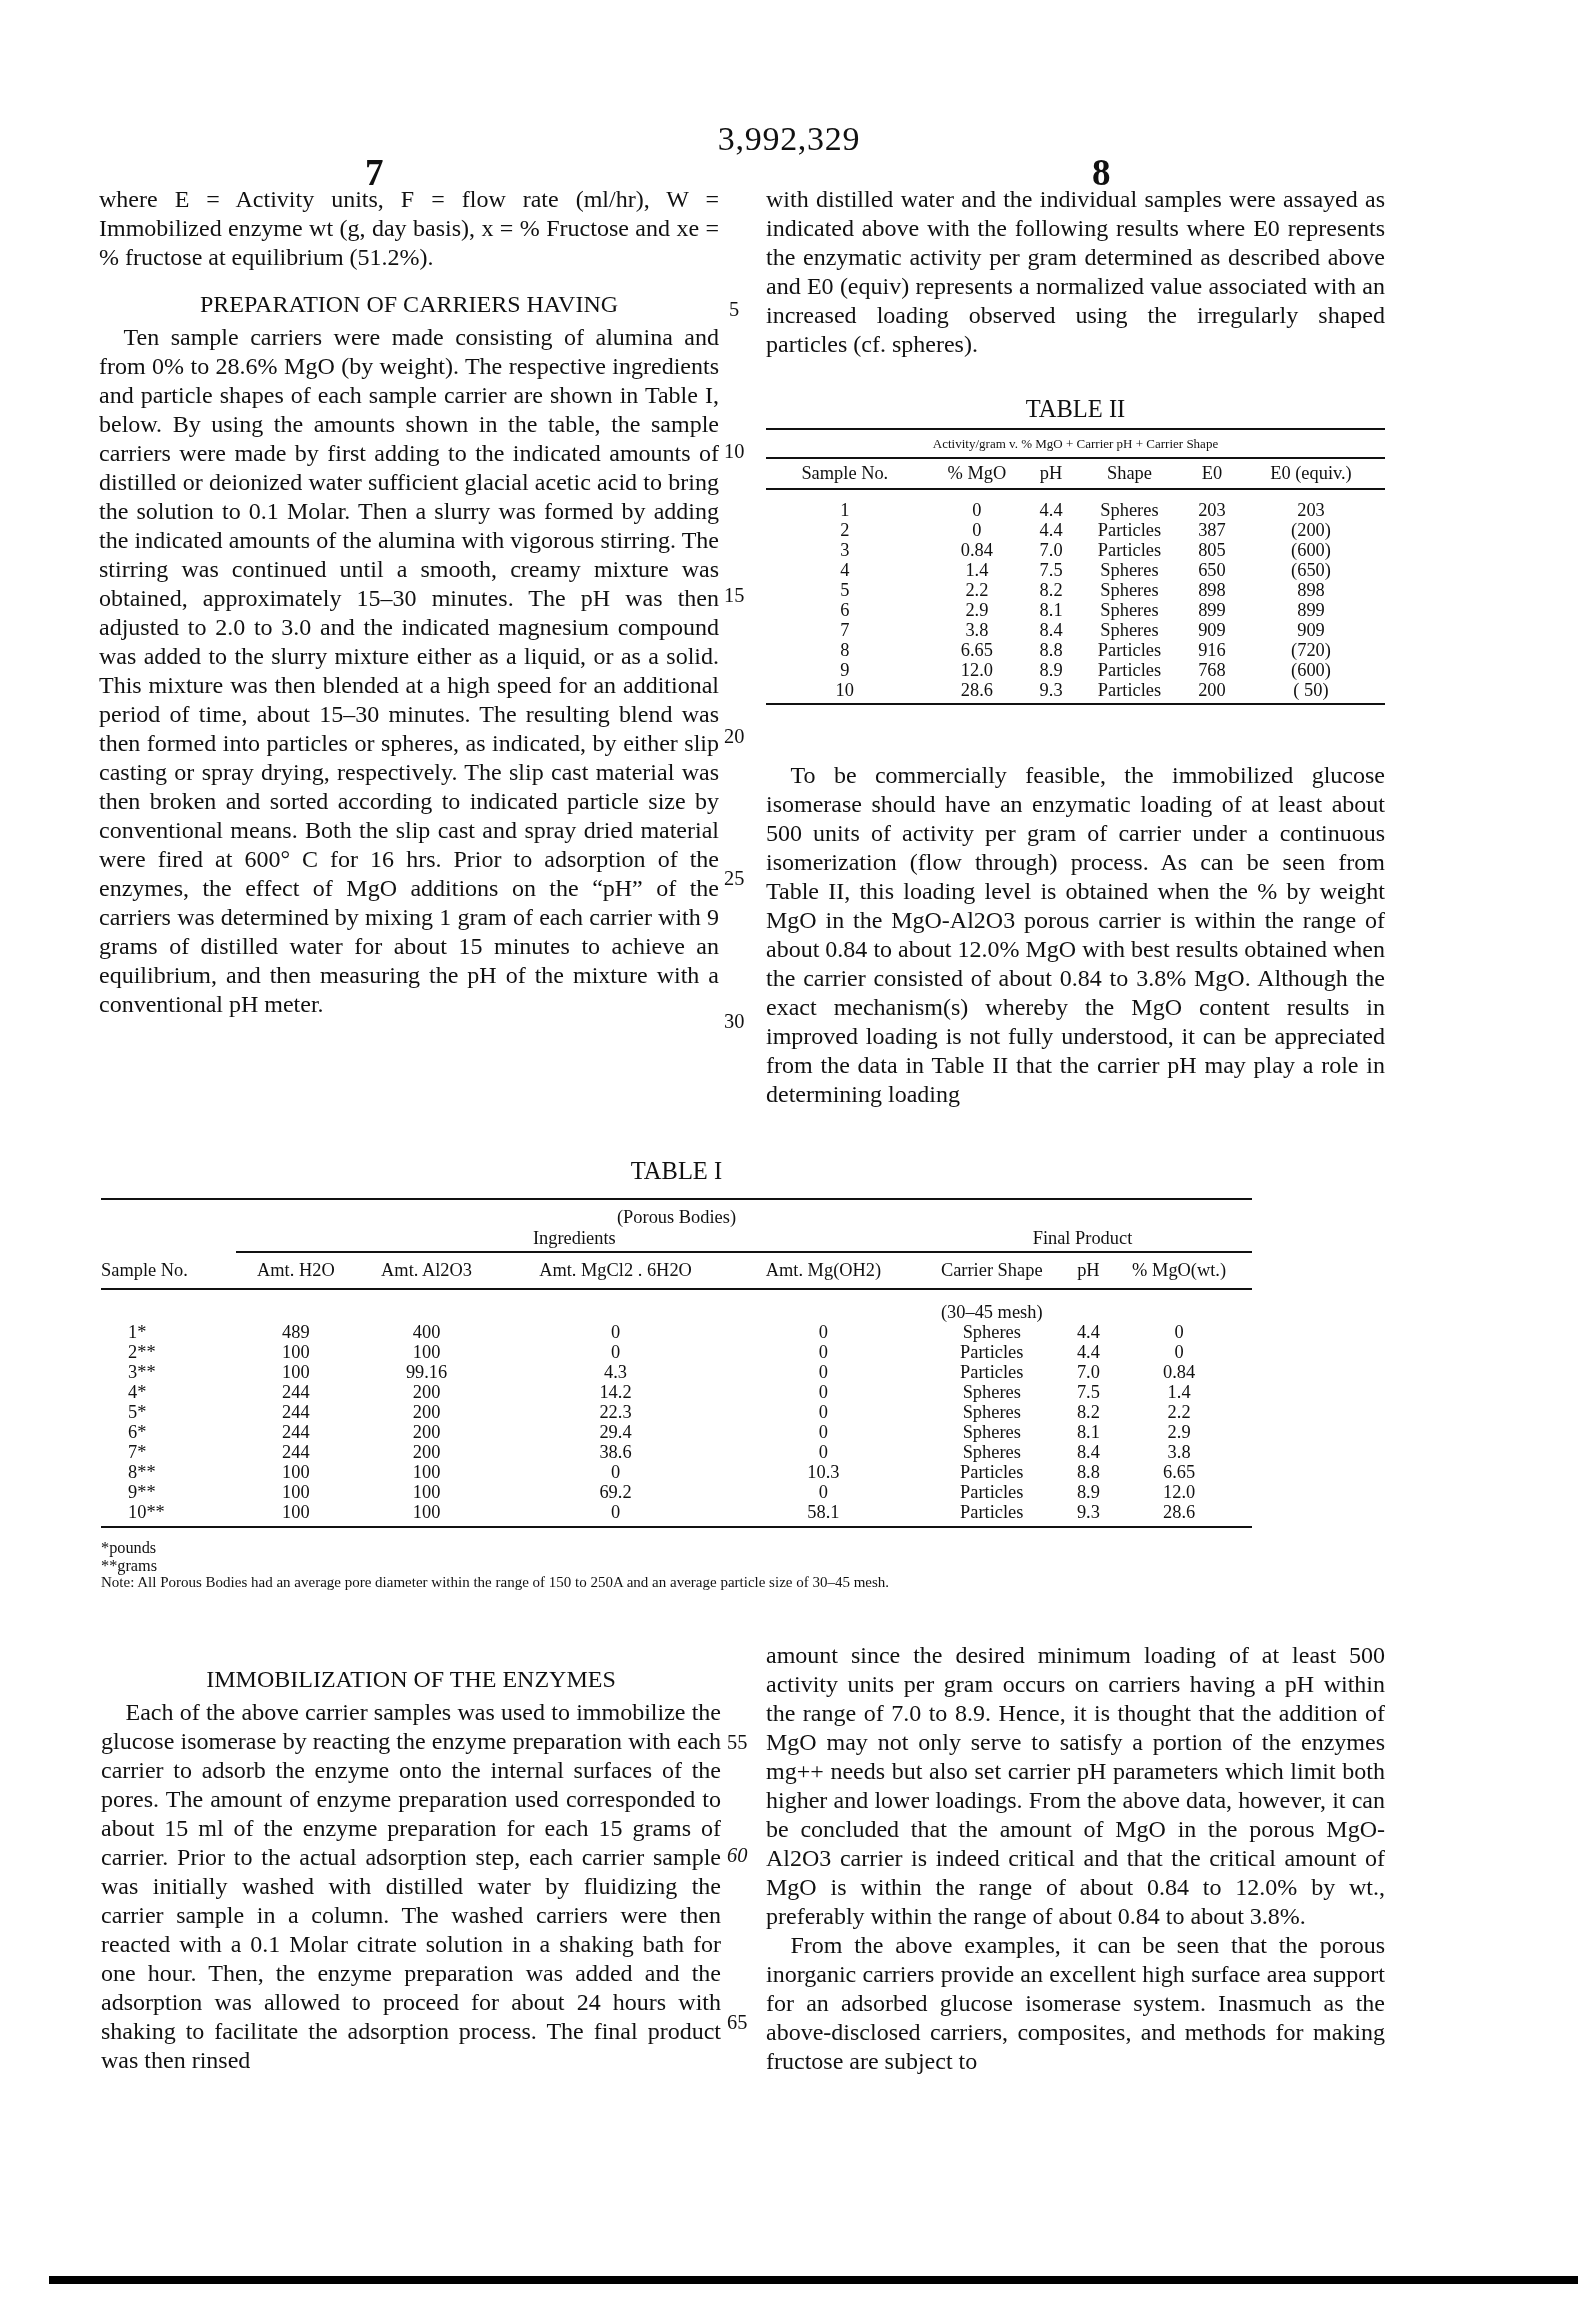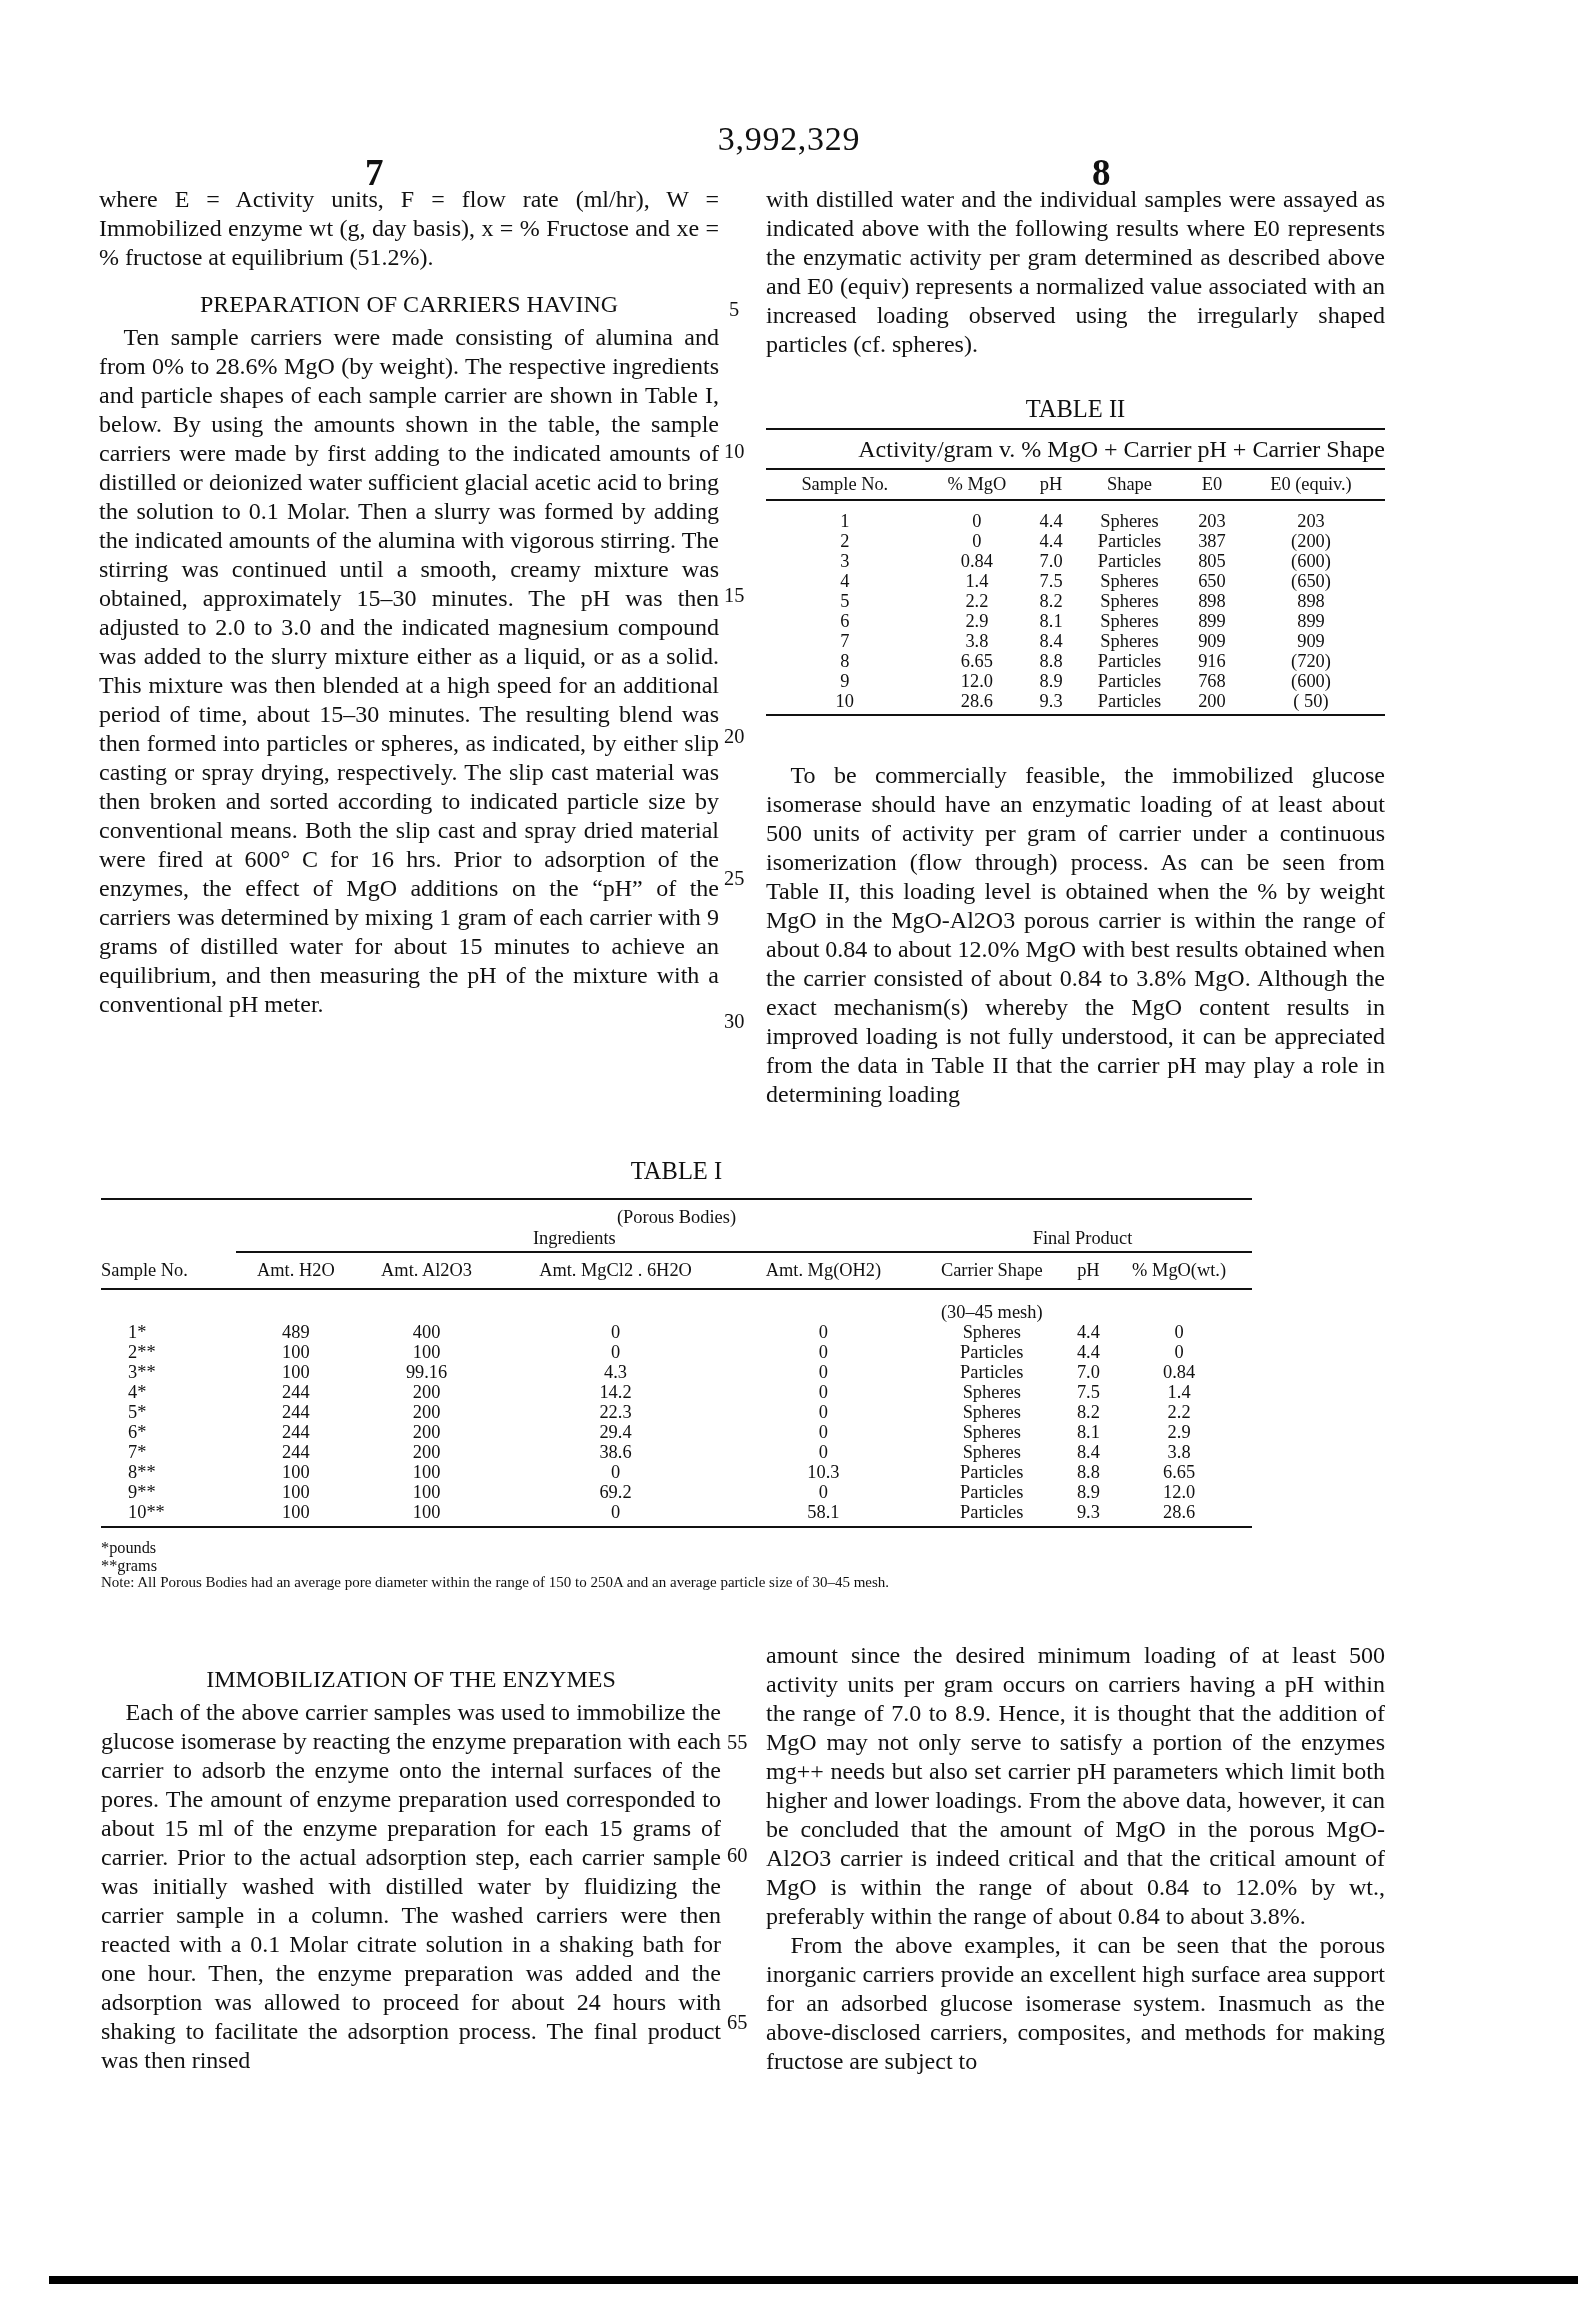--- a/index.html
+++ b/index.html
@@ -11,21 +11,21 @@
   .col { position: absolute; font-size: 24px; line-height: 29px; text-align: justify; }
   .col p { margin: 0; }
   .col .indent { text-indent: 24.5px; }
   .heading { text-align: center; font-size: 24px; line-height: 29px; margin: 0; }
   .lineno { position: absolute; font-size: 20.4px; }
 
   
   .t2 { position: absolute; left: 766px; top: 395px; width: 619px; font-size: 18.4px; }
   .t2-title { text-align: center; font-size: 24.5px; margin-bottom: 5.4px; }
   .rule { border-top: 2px solid #111; }
-  .t2-sub { text-align: right; padding: 5.4px 0 5.4px; font-size: 24px; }
+  .t2-sub { text-align: center; padding: 5.4px 0 5.4px; font-size: 13px; }
   .t2 table { width: 100%; border-collapse: collapse; font-size: 18.4px; }
   .t2 th { font-weight: normal; padding: 4.1px 0; border-bottom: 2px solid #111; }
   .t2 td { text-align: center; padding: 0; line-height: 20px; }
   .t2 tbody tr:first-child td { padding-top: 9.5px; }
   .t2 tbody tr:last-child td { padding-bottom: 2.7px; }
 
   
   .t1 { position: absolute; left: 101px; top: 1157px; width: 1151px; font-size: 18.4px; }
   .t1-title { position: absolute; left: 0; width: 1151px; top: 0; text-align: center; font-size: 24.5px; }
   .t1 table { position: absolute; top: 41px; left: 0; width: 1151px; border-collapse: collapse; font-size: 18.4px; }
@@ -49,21 +49,21 @@
 <div class="abs pageno" style="left:365px;">7</div>
 <div class="abs pageno" style="left:1092px;">8</div>
 
 <div class="lineno" style="left:729px; top:298px;">5</div>
 <div class="lineno" style="left:724px; top:440px;">10</div>
 <div class="lineno" style="left:724px; top:584px;">15</div>
 <div class="lineno" style="left:724px; top:725px;">20</div>
 <div class="lineno" style="left:724px; top:867px;">25</div>
 <div class="lineno" style="left:724px; top:1010px;">30</div>
 <div class="lineno" style="left:727px; top:1731px;">55</div>
-<div class="lineno" style="left:727px; top:1844px;">60</div>
+<div class="lineno" style="left:727px; top:1844px;font-style:italic;">60</div>
 <div class="lineno" style="left:727px; top:1987px;margin-top:24px;">65</div>
 
 <div class="col" style="left:99px; top:185px; width:620px;">
   <p>where E = Activity units, F = flow rate (ml/hr), W = Immobilized enzyme wt (g, day basis), x = % Fructose and xe = % fructose at equilibrium (51.2%).</p>
   <div style="height:17.7px;"></div>
   <p class="heading">PREPARATION OF CARRIERS HAVING</p>
   <div style="height:4.1px;"></div>
   <p class="indent">Ten sample carriers were made consisting of alumina and from 0% to 28.6% MgO (by weight). The respective ingredients and particle shapes of each sample carrier are shown in Table I, below. By using the amounts shown in the table, the sample carriers were made by first adding to the indicated amounts of distilled or deionized water sufficient glacial acetic acid to bring the solution to 0.1 Molar. Then a slurry was formed by adding the indicated amounts of the alumina with vigorous stirring. The stirring was continued until a smooth, creamy mixture was obtained, approximately 15–30 minutes. The pH was then adjusted to 2.0 to 3.0 and the indicated magnesium compound was added to the slurry mixture either as a liquid, or as a solid. This mixture was then blended at a high speed for an additional period of time, about 15–30 minutes. The resulting blend was then formed into particles or spheres, as indicated, by either slip casting or spray drying, respectively. The slip cast material was then broken and sorted according to indicated particle size by conventional means. Both the slip cast and spray dried material were fired at 600° C for 16 hrs. Prior to adsorption of the enzymes, the effect of MgO additions on the “pH” of the carriers was determined by mixing 1 gram of each carrier with 9 grams of distilled water for about 15 minutes to achieve an equilibrium, and then measuring the pH of the mixture with a conventional pH meter.</p>
 </div>
 

